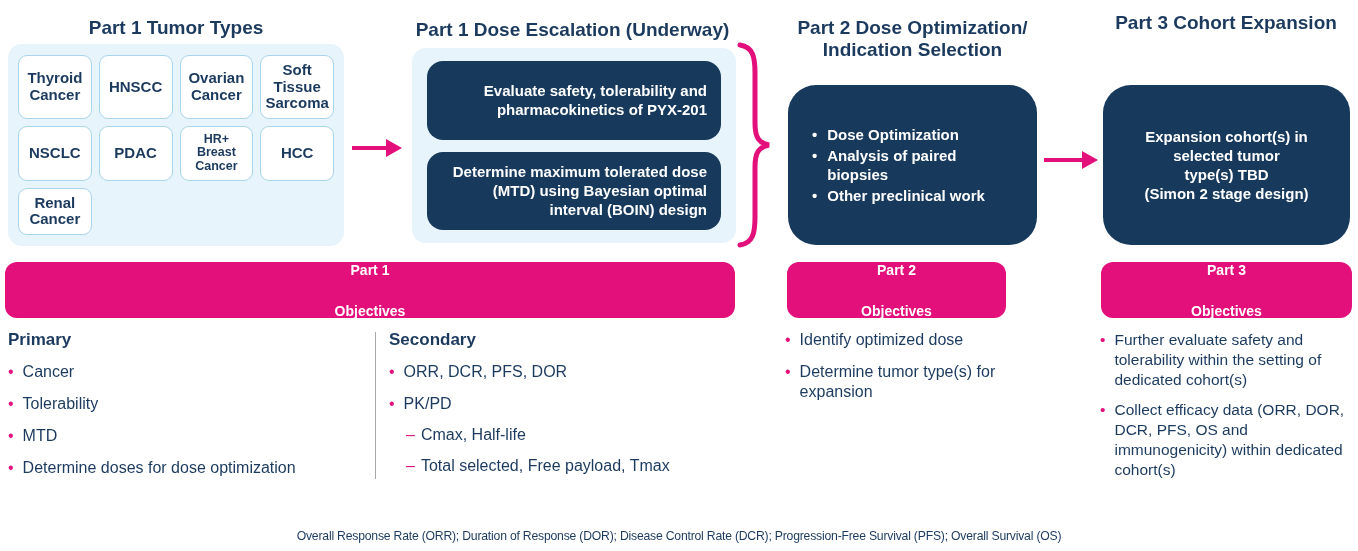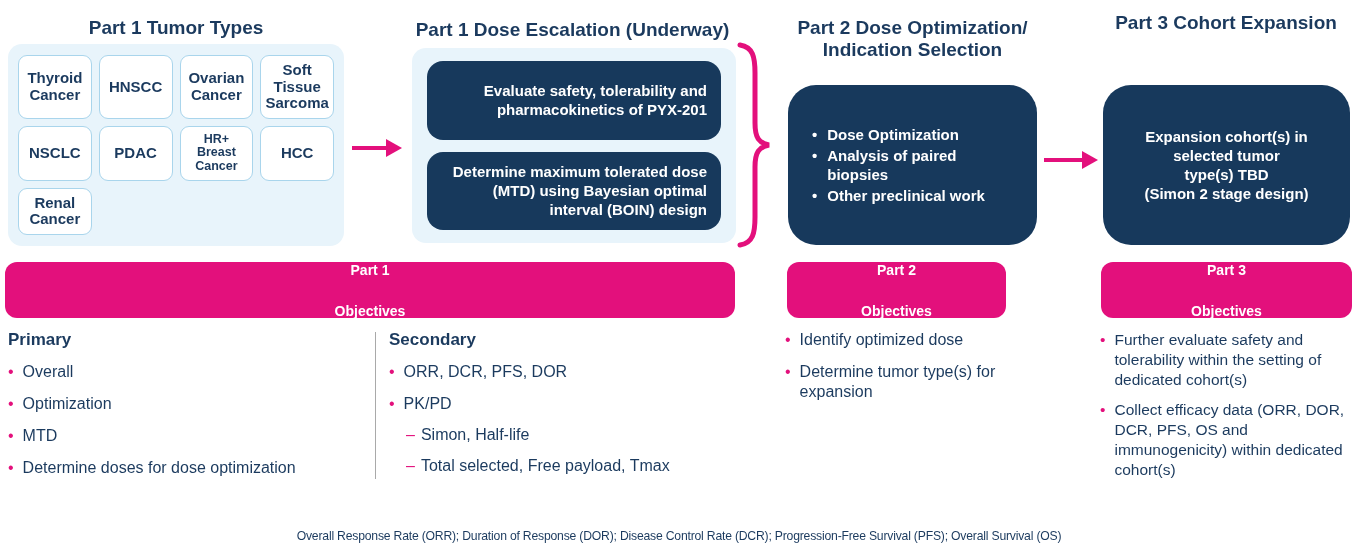--- a/index.html
+++ b/index.html
@@ -178,25 +178,25 @@
 <div class="banner banner-3">
   <div>Part 3</div>
   <div>Objectives</div>
 </div>
 
 <div class="obj-col col-primary">
   <div class="obj-heading">Primary</div>
   <ul class="obj-list">
       <li>
       <span class="marker">•</span>
-      <span>Overall</span>
-    </li>
-      <li>
-      <span class="marker">•</span>
-      <span>Optimization</span>
+      <span>Cancer</span>
+    </li>
+      <li>
+      <span class="marker">•</span>
+      <span>Tolerability</span>
     </li>
       <li>
       <span class="marker">•</span>
       <span>MTD</span>
     </li>
       <li>
       <span class="marker">•</span>
       <span>Determine doses for dose optimization</span>
     </li>
     </ul>
@@ -212,21 +212,21 @@
       <span>ORR, DCR, PFS, DOR</span>
     </li>
       <li>
       <span class="marker">•</span>
       <span>PK/PD</span>
     </li>
     </ul>
   <ul class="sub-list">
       <li>
       <span class="marker">–</span>
-      <span>Simon, Half-life</span>
+      <span>Cmax, Half-life</span>
     </li>
       <li>
       <span class="marker">–</span>
       <span>Total selected, Free payload, Tmax</span>
     </li>
     </ul>
 </div>
 
 <div class="obj-col col-part2">
   <ul class="obj-list">

